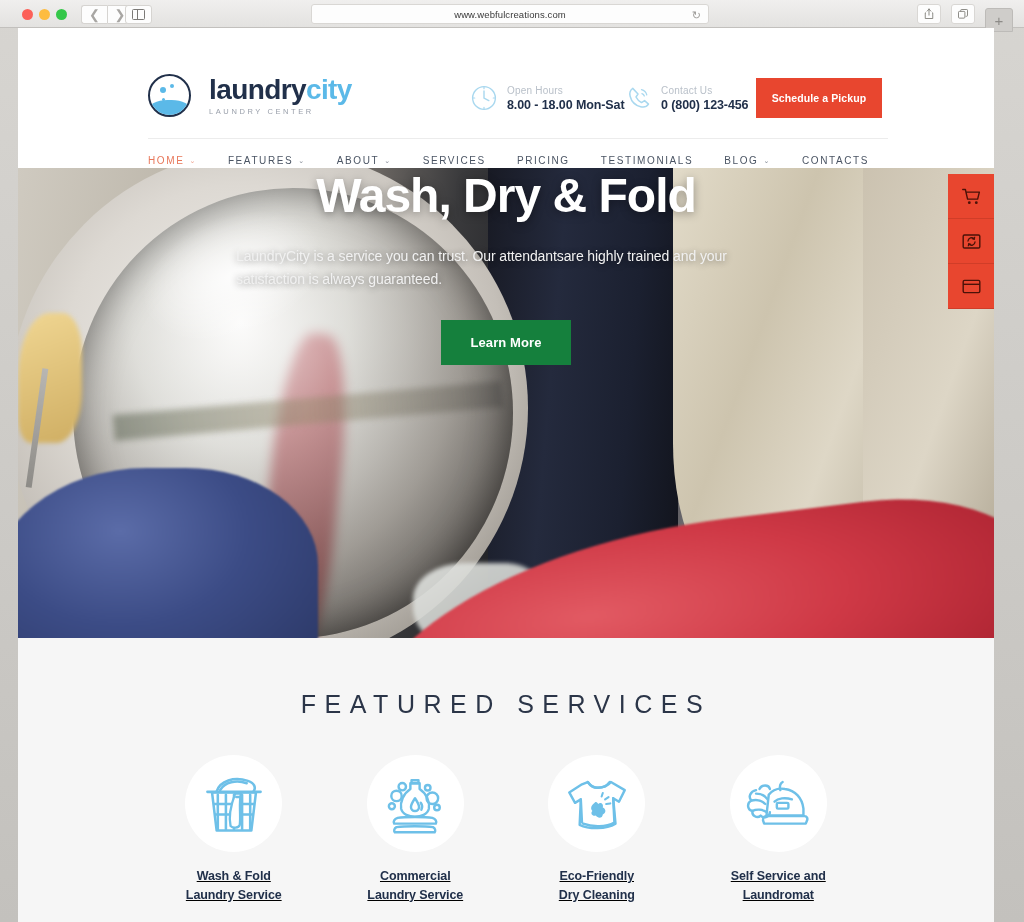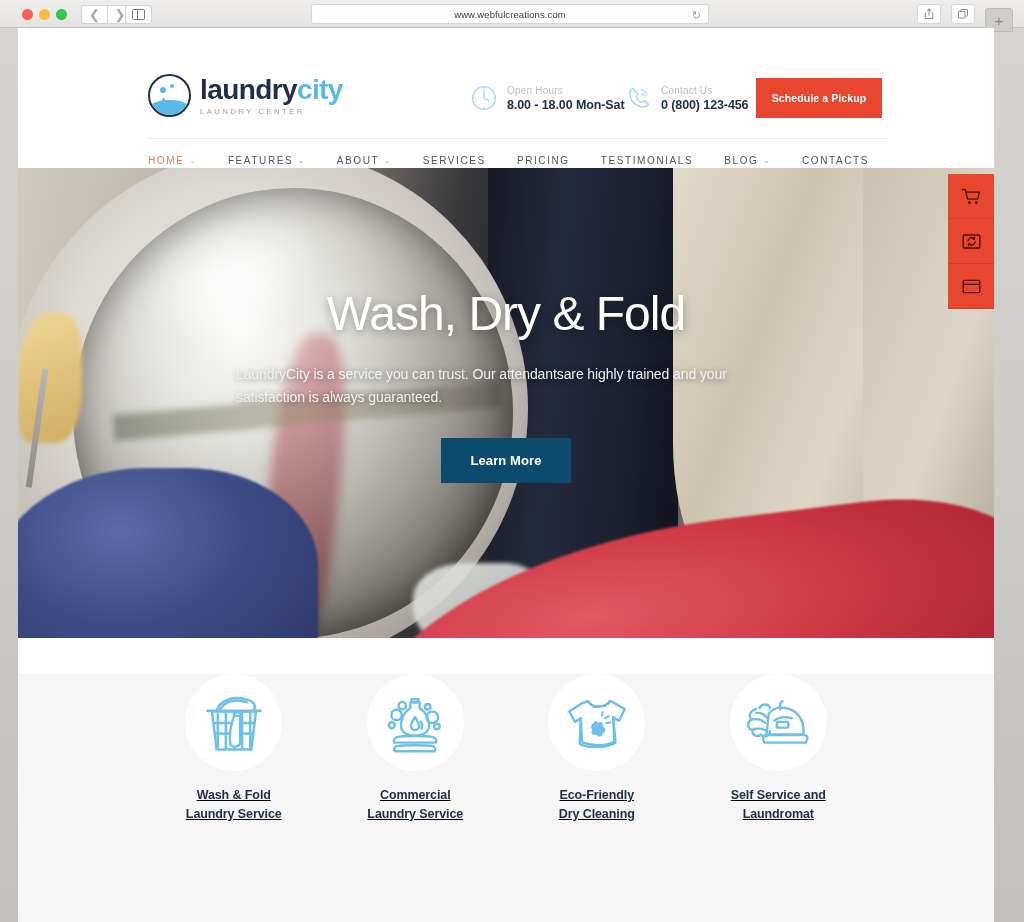--- a/index.html
+++ b/index.html
@@ -66,21 +66,21 @@
 
   
   #page{
     position:absolute; left:18px; top:28px; width:976px; height:894px;
     background:#ffffff; overflow:hidden;
   }
 
   
   #site-header{ position:relative; width:976px; height:140px; background:#fff; }
 
-  #logo{ position:absolute; left:130px; top:46px; display:flex; align-items:center; gap:9px; }
+  #logo{ position:absolute; left:130px; top:46px; display:flex; align-items:center; gap:18px; }
   #logo-mark{
     width:43px; height:43px; border-radius:50%;
     border:2.2px solid #21304a; position:relative; overflow:hidden; background:#fff;
   }
   #logo-mark .water{
     position:absolute; left:-2px; right:-2px; bottom:0; height:15px;
     background:#5bb9e8; border-radius:45% 45% 0 0 / 70% 70% 0 0;
   }
   #logo-mark .bub{ position:absolute; border-radius:50%; background:#5bb9e8; }
   #logo-mark .b1{ width:6px;height:6px; left:10px; top:11px; }
@@ -157,27 +157,27 @@
     background:linear-gradient(180deg,#b8b6b2,#8d8b87); transform:rotate(8deg); filter:blur(.6px);}
   #ph-red{ left:330px; top:355px; width:700px; height:230px;
     background:radial-gradient(ellipse at 35% 35%, #e25a63 0%, #cf3946 40%, #aa2230 78%, #8d1b27 100%);
     border-radius:56% 24% 0 0 / 80% 40% 0 0; transform:rotate(-7deg); filter:blur(1px); }
   #ph-white-corner{ left:395px; top:395px; width:130px; height:90px;
     background:linear-gradient(150deg,#e4e6e3,#c2c5c0); border-radius:40% 30% 20% 50%;
     filter:blur(2px); opacity:.9; }
 
   #hero-content{ position:absolute; left:0; top:0; width:976px; height:470px;
     display:flex; flex-direction:column; align-items:center; }
-  #hero-title{ margin-top:118px; font-size:48px; font-weight:normal; color:#fff;
+  #hero-title{ font-size:48px; font-weight:bold; color:#fff;
     letter-spacing:-1px; text-shadow:0 2px 10px rgba(0,0,0,.35); }
   #hero-sub{ margin-top:22px; width:540px; text-align:left;
     font-size:14px; line-height:1.62; color:#f1f1f1; letter-spacing:-.1px;
     text-shadow:0 1px 7px rgba(0,0,0,.45); }
   #learn-more-btn{ margin-top:30px; width:130px; height:45px; border:none;
-    background:#0c4a6e; color:#fff; font-family:"Liberation Sans",sans-serif;
+    background:#15803d; color:#fff; font-family:"Liberation Sans",sans-serif;
     font-size:13px; font-weight:bold; letter-spacing:.1px; cursor:pointer; }
 
   
   #side-buttons{ position:absolute; right:0px; top:6px; width:46px; z-index:6; }
   .side-btn{
     width:46px; height:45px; background:#e8462f;
     border-bottom:1px solid #d03d28;
     display:flex; align-items:center; justify-content:center; cursor:pointer;
   }
   .side-btn svg{ width:21px; height:21px; }
@@ -363,20 +363,21 @@
       </div>
 
       <div id="hero-content">
         <h1 id="hero-title">Wash, Dry &amp; Fold</h1>
         <p id="hero-sub">LaundryCity is a service you can trust. Our attendantsare highly trained and your satisfaction is always guaranteed.</p>
         <button id="learn-more-btn">Learn More</button>
       </div>
     </section>
 
     <section id="services-section">
+      <h2 id="services-title">FEATURED SERVICES</h2>
 
       <div id="services-grid">
 
         <div class="service-card">
           <div class="service-icon-wrap">
             <svg viewBox="0 0 64 64">
               <g fill="none" stroke="#6ec0e8" stroke-width="2.2" stroke-linecap="round" stroke-linejoin="round">
                 <path d="M13 22 H51 L47 55 H17 Z"></path>
                 <path d="M9 21.5 H55"></path>
                 <path d="M18 24 V54 M25 24 V54 M32 24 V54 M39 24 V54 M46 24 V54"></path>

